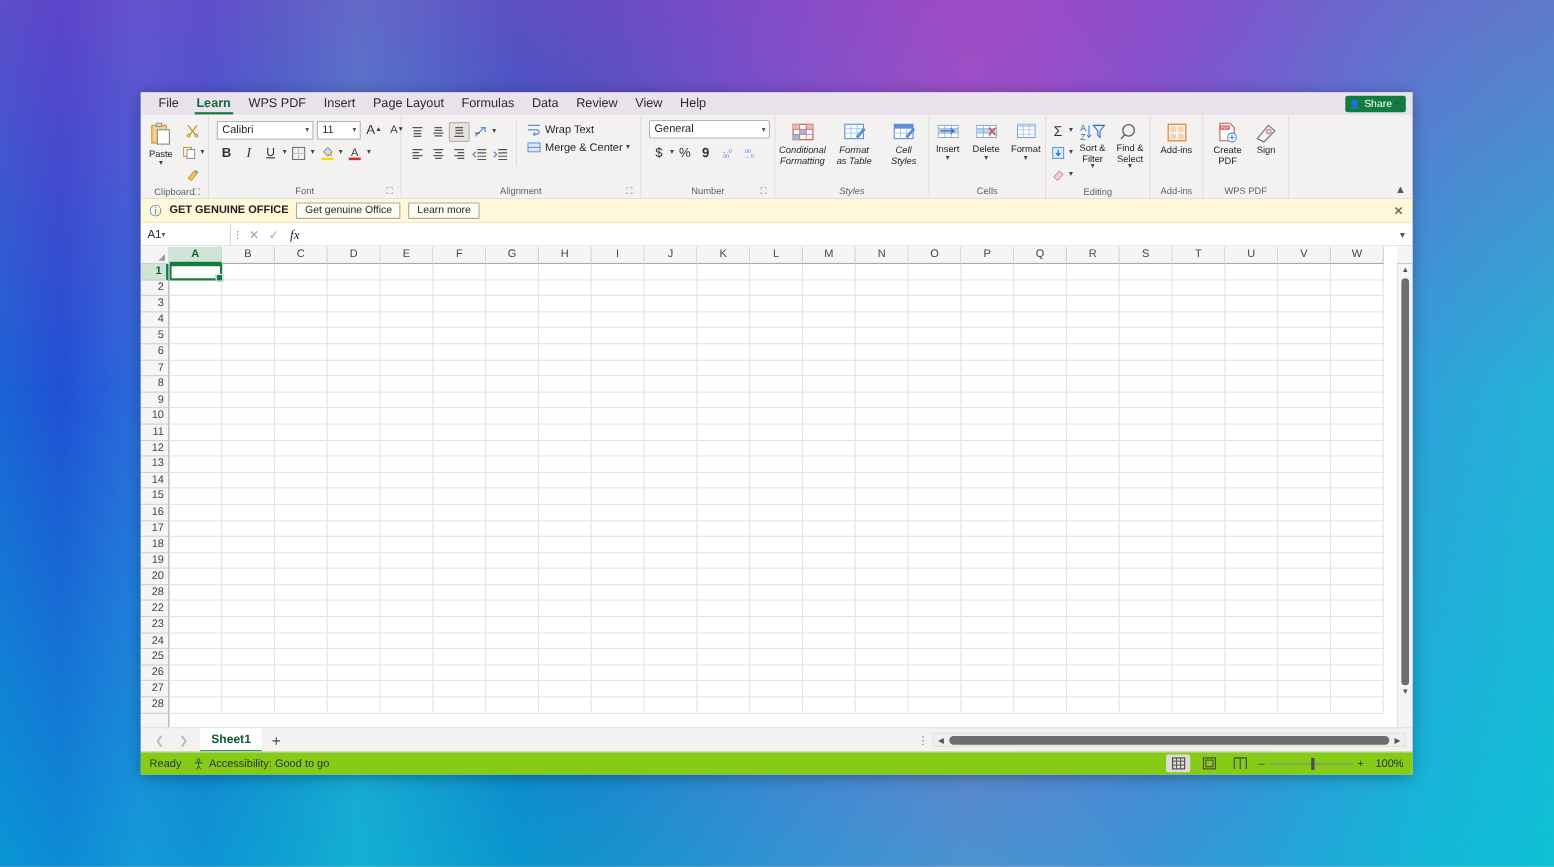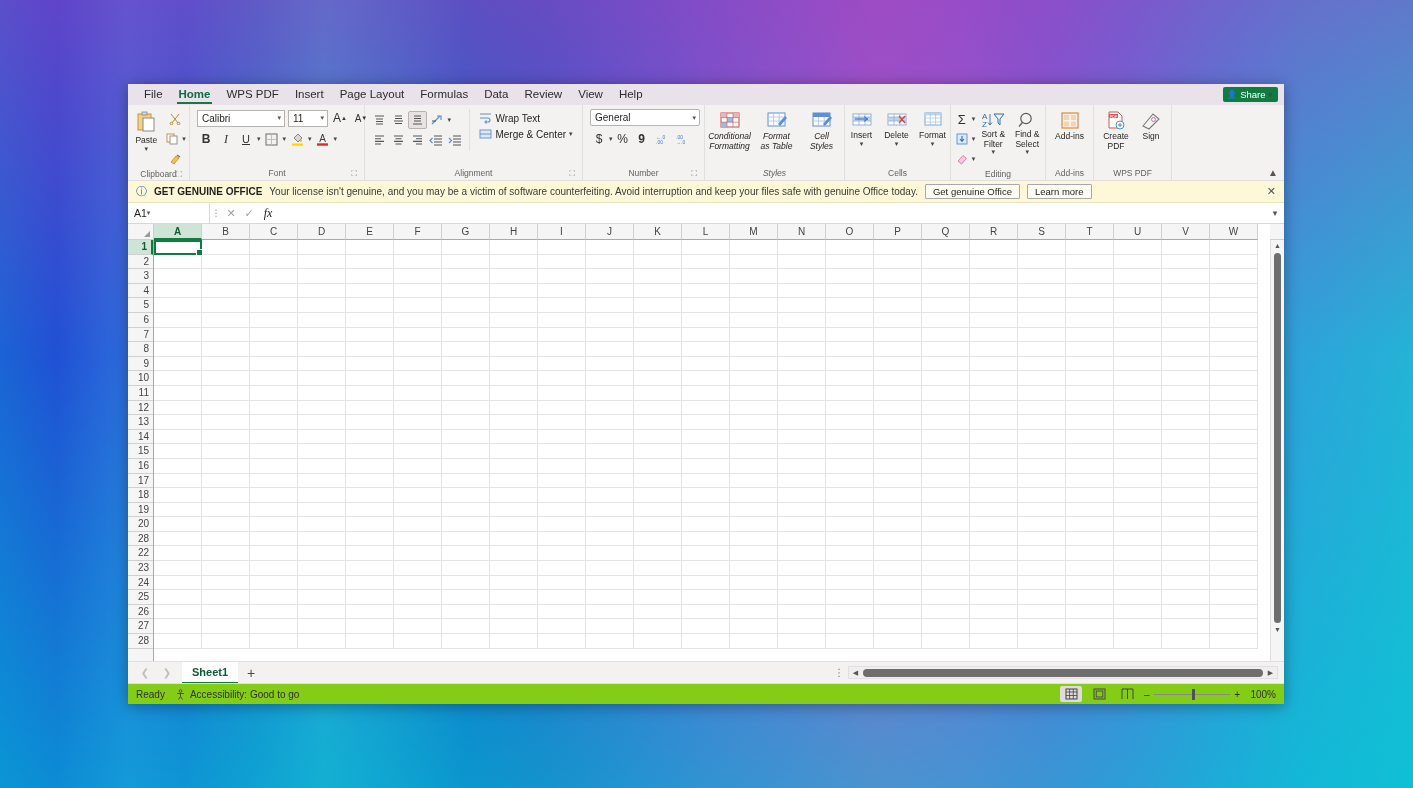--- a/index.html
+++ b/index.html
@@ -221,21 +221,21 @@
   .zval { width: 30px; text-align: right; font-size: 10px; cursor: pointer; }
   .accchip { display: flex; align-items: center; gap: 4px; cursor: pointer; }
 </style>
 </head>
 <body>
 
 <div id="excel-window">
 
   <div class="tabbar">
     <div class="tab">File</div>
-    <div class="tab active">Home</div>
+    <div class="tab active">Learn</div>
     <div class="tab">WPS PDF</div>
     <div class="tab">Insert</div>
     <div class="tab">Page Layout</div>
     <div class="tab">Formulas</div>
     <div class="tab">Data</div>
     <div class="tab">Review</div>
     <div class="tab">View</div>
     <div class="tab">Help</div>
 
     <div class="share-btn">
@@ -612,21 +612,20 @@
       </div>
       <div class="group-label">WPS PDF</div>
     </div>
 
     <div class="collapse-ribbon">▲</div>
   </div>
 
   <div class="notify">
     <span style="color:#2f6fc0;font-size:11px;">ⓘ</span>
     <span class="hd">GET GENUINE OFFICE</span>
-    <span>Your license isn't genuine, and you may be a victim of software counterfeiting. Avoid interruption and keep your files safe with genuine Office today.</span>
     <button class="nbtn">Get genuine Office</button>
     <button class="nbtn">Learn more</button>
     <span class="nclose">✕</span>
   </div>
 
   <div class="fbar">
     <div class="namebox">
       <span>A1</span>
       <span style="font-size:7px;color:#555;">▾</span>
     </div>

